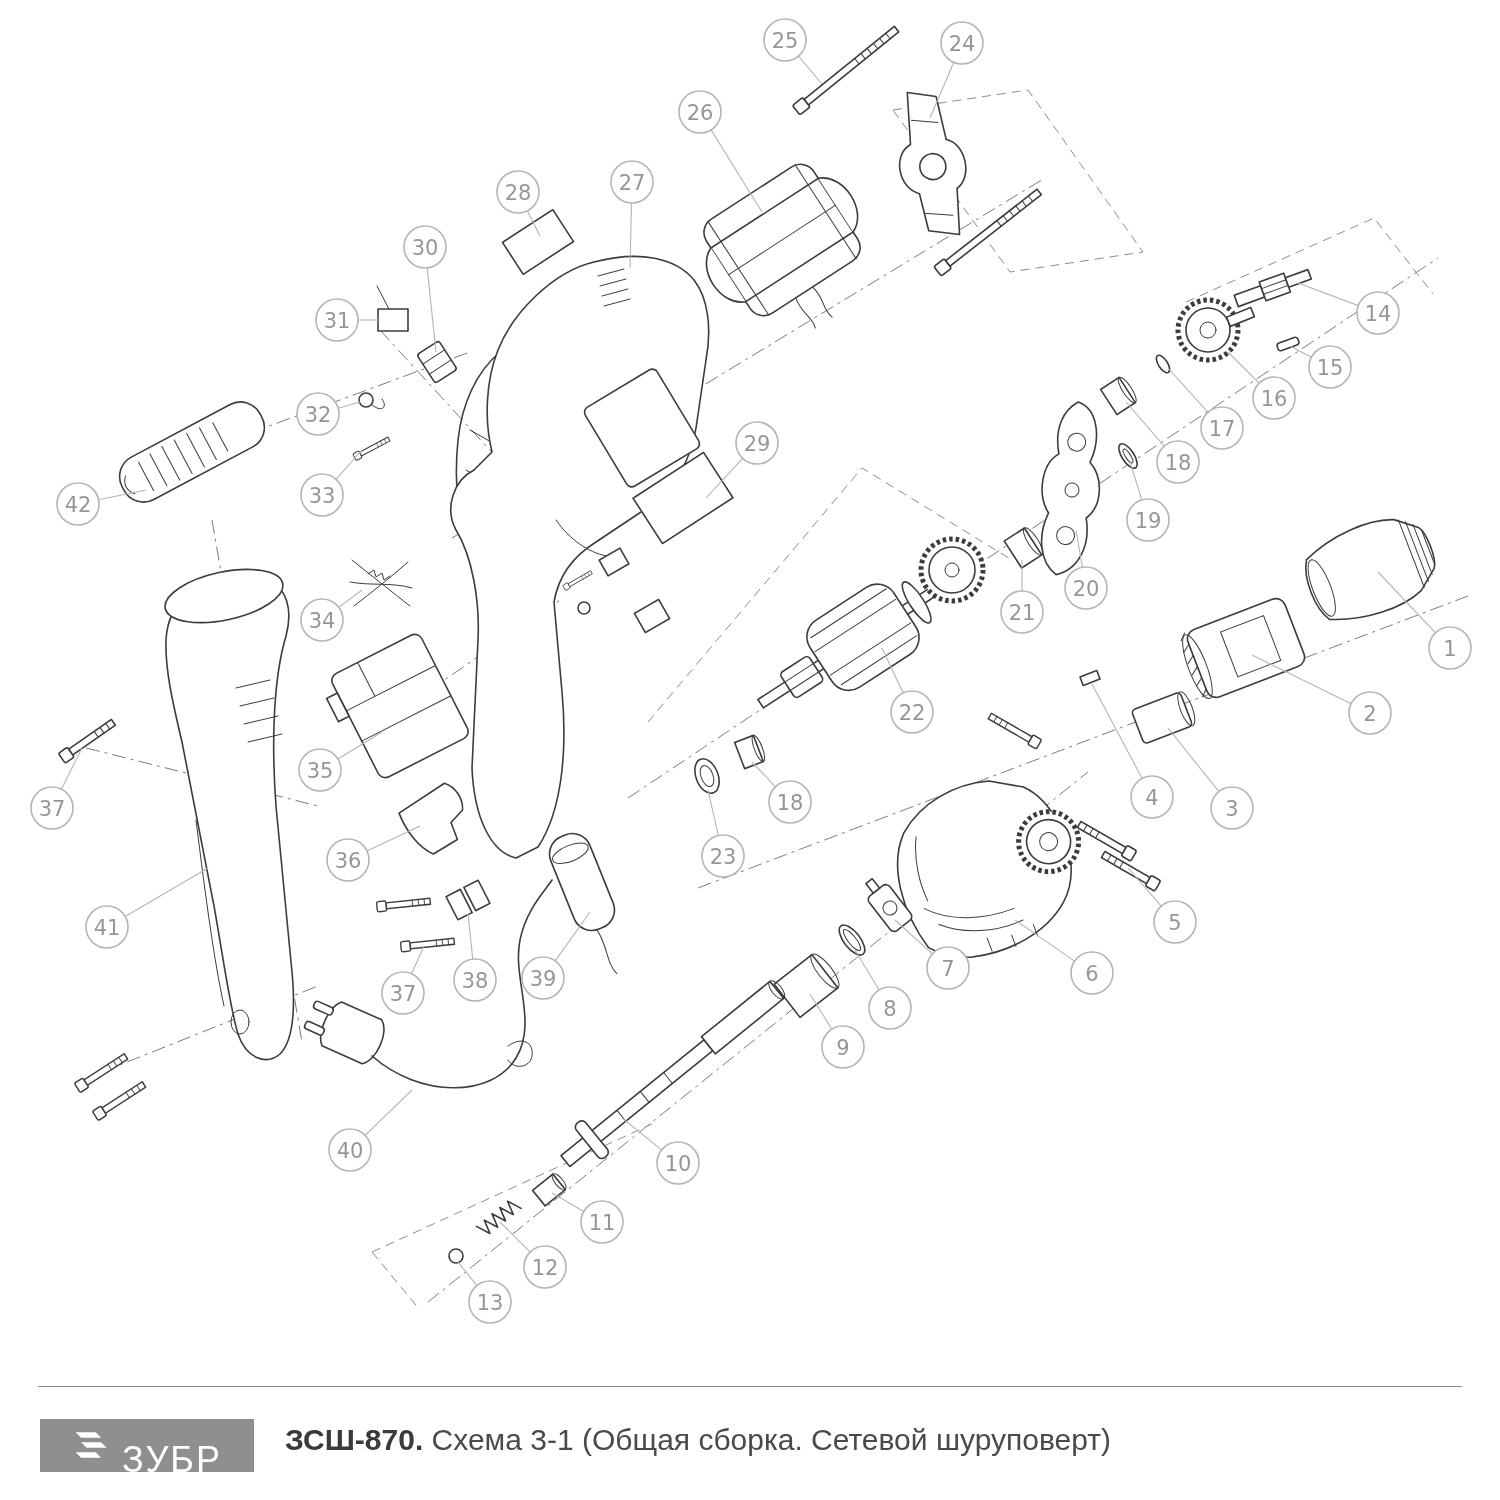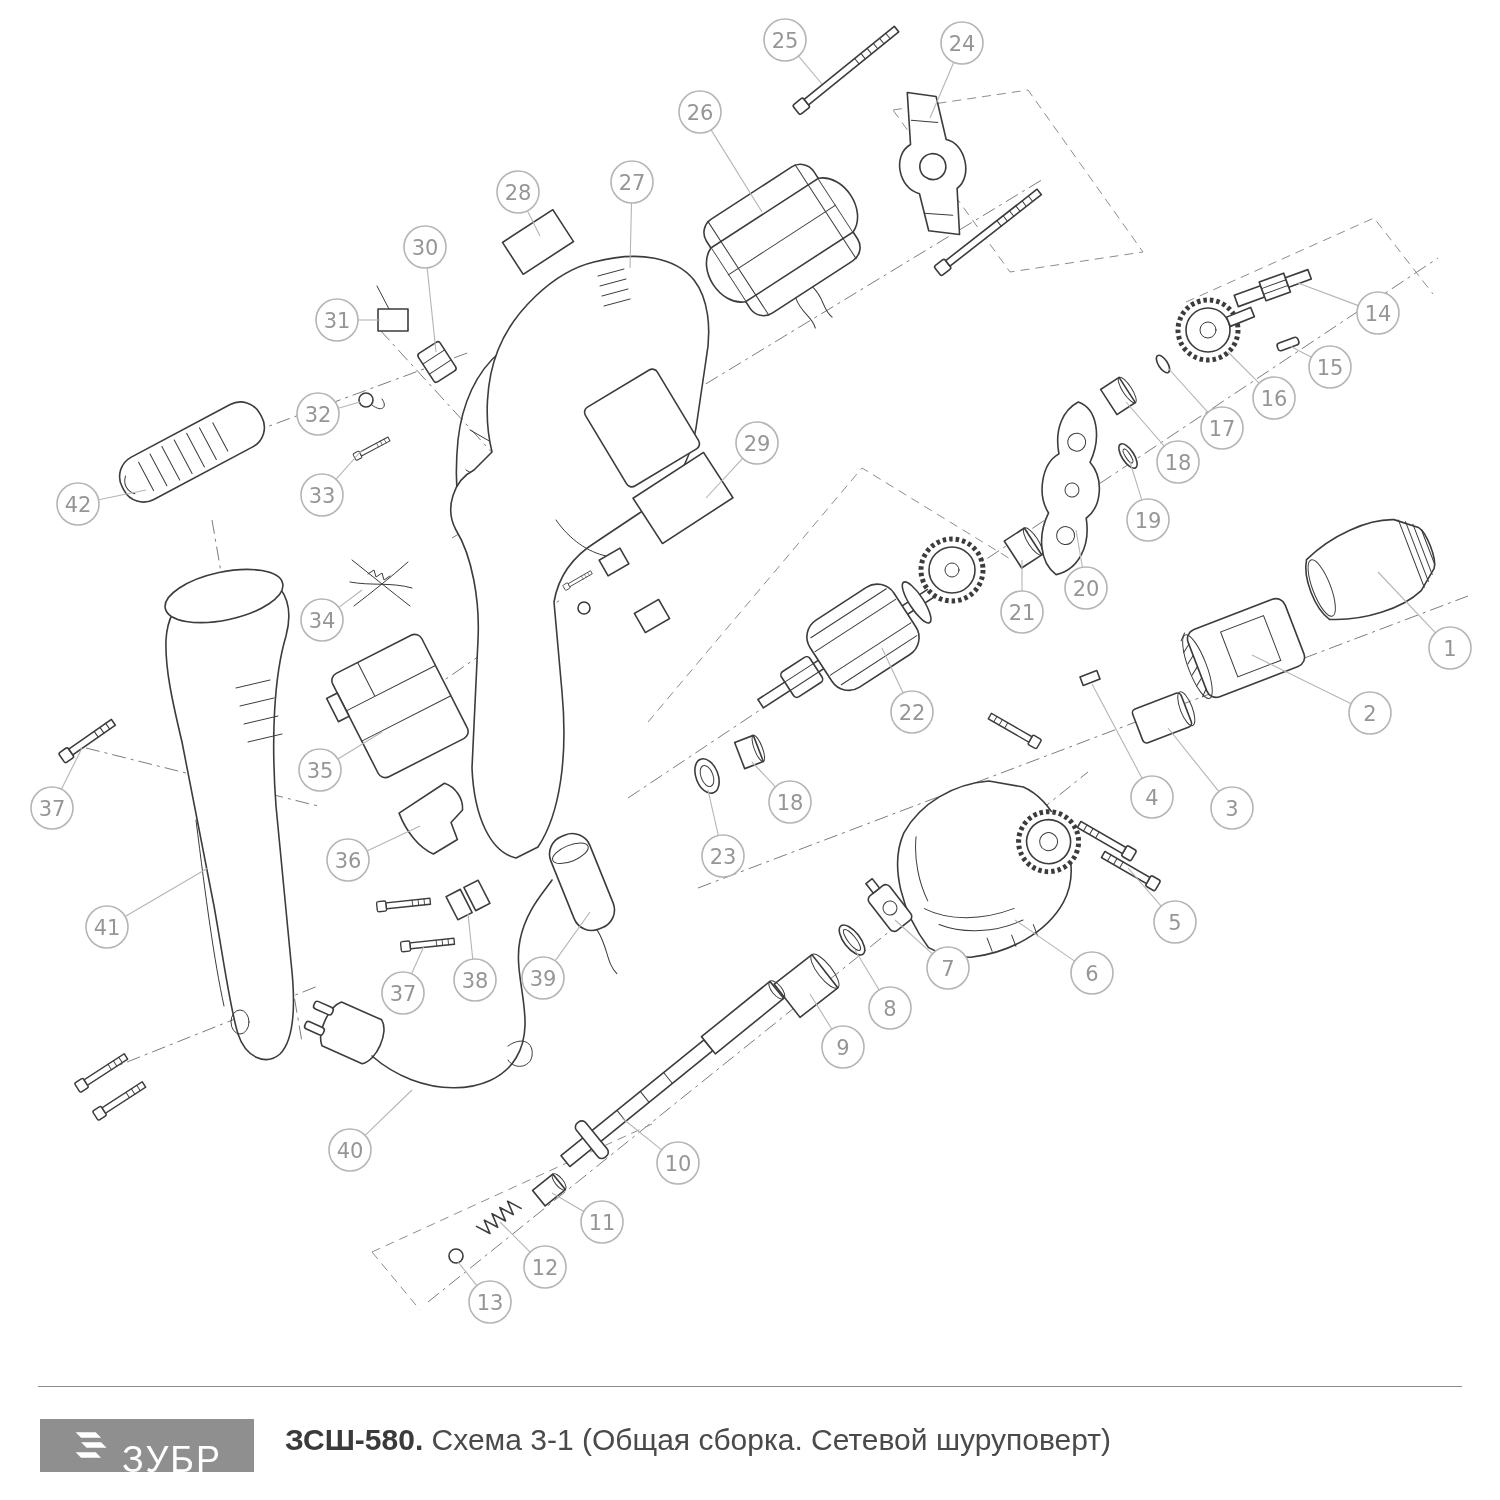--- a/index.html
+++ b/index.html
@@ -436,17 +436,17 @@
 
 <div id="footer">
   <div id="footer-rule"></div>
   <div id="logo">
     <svg width="40" height="32" viewBox="0 0 44 34" xmlns="http://www.w3.org/2000/svg">
       <path fill="#ffffff" d="M4,2 h22 l6,6 h-22 z M10,13 h22 l6,6 h-22 z M4,24 h22 l6,6 h-22 z"></path>
     </svg>
     <span class="brand">ЗУБР</span>
   </div>
   <div id="title">
-    <b>ЗСШ-580.</b><span> Схема 3-1 (Общая сборка. Сетевой шуруповерт)</span>
+    <b>ЗСШ-870.</b><span> Схема 3-1 (Общая сборка. Сетевой шуруповерт)</span>
   </div>
 </div>
 
 </div>
 
 </body></html>

